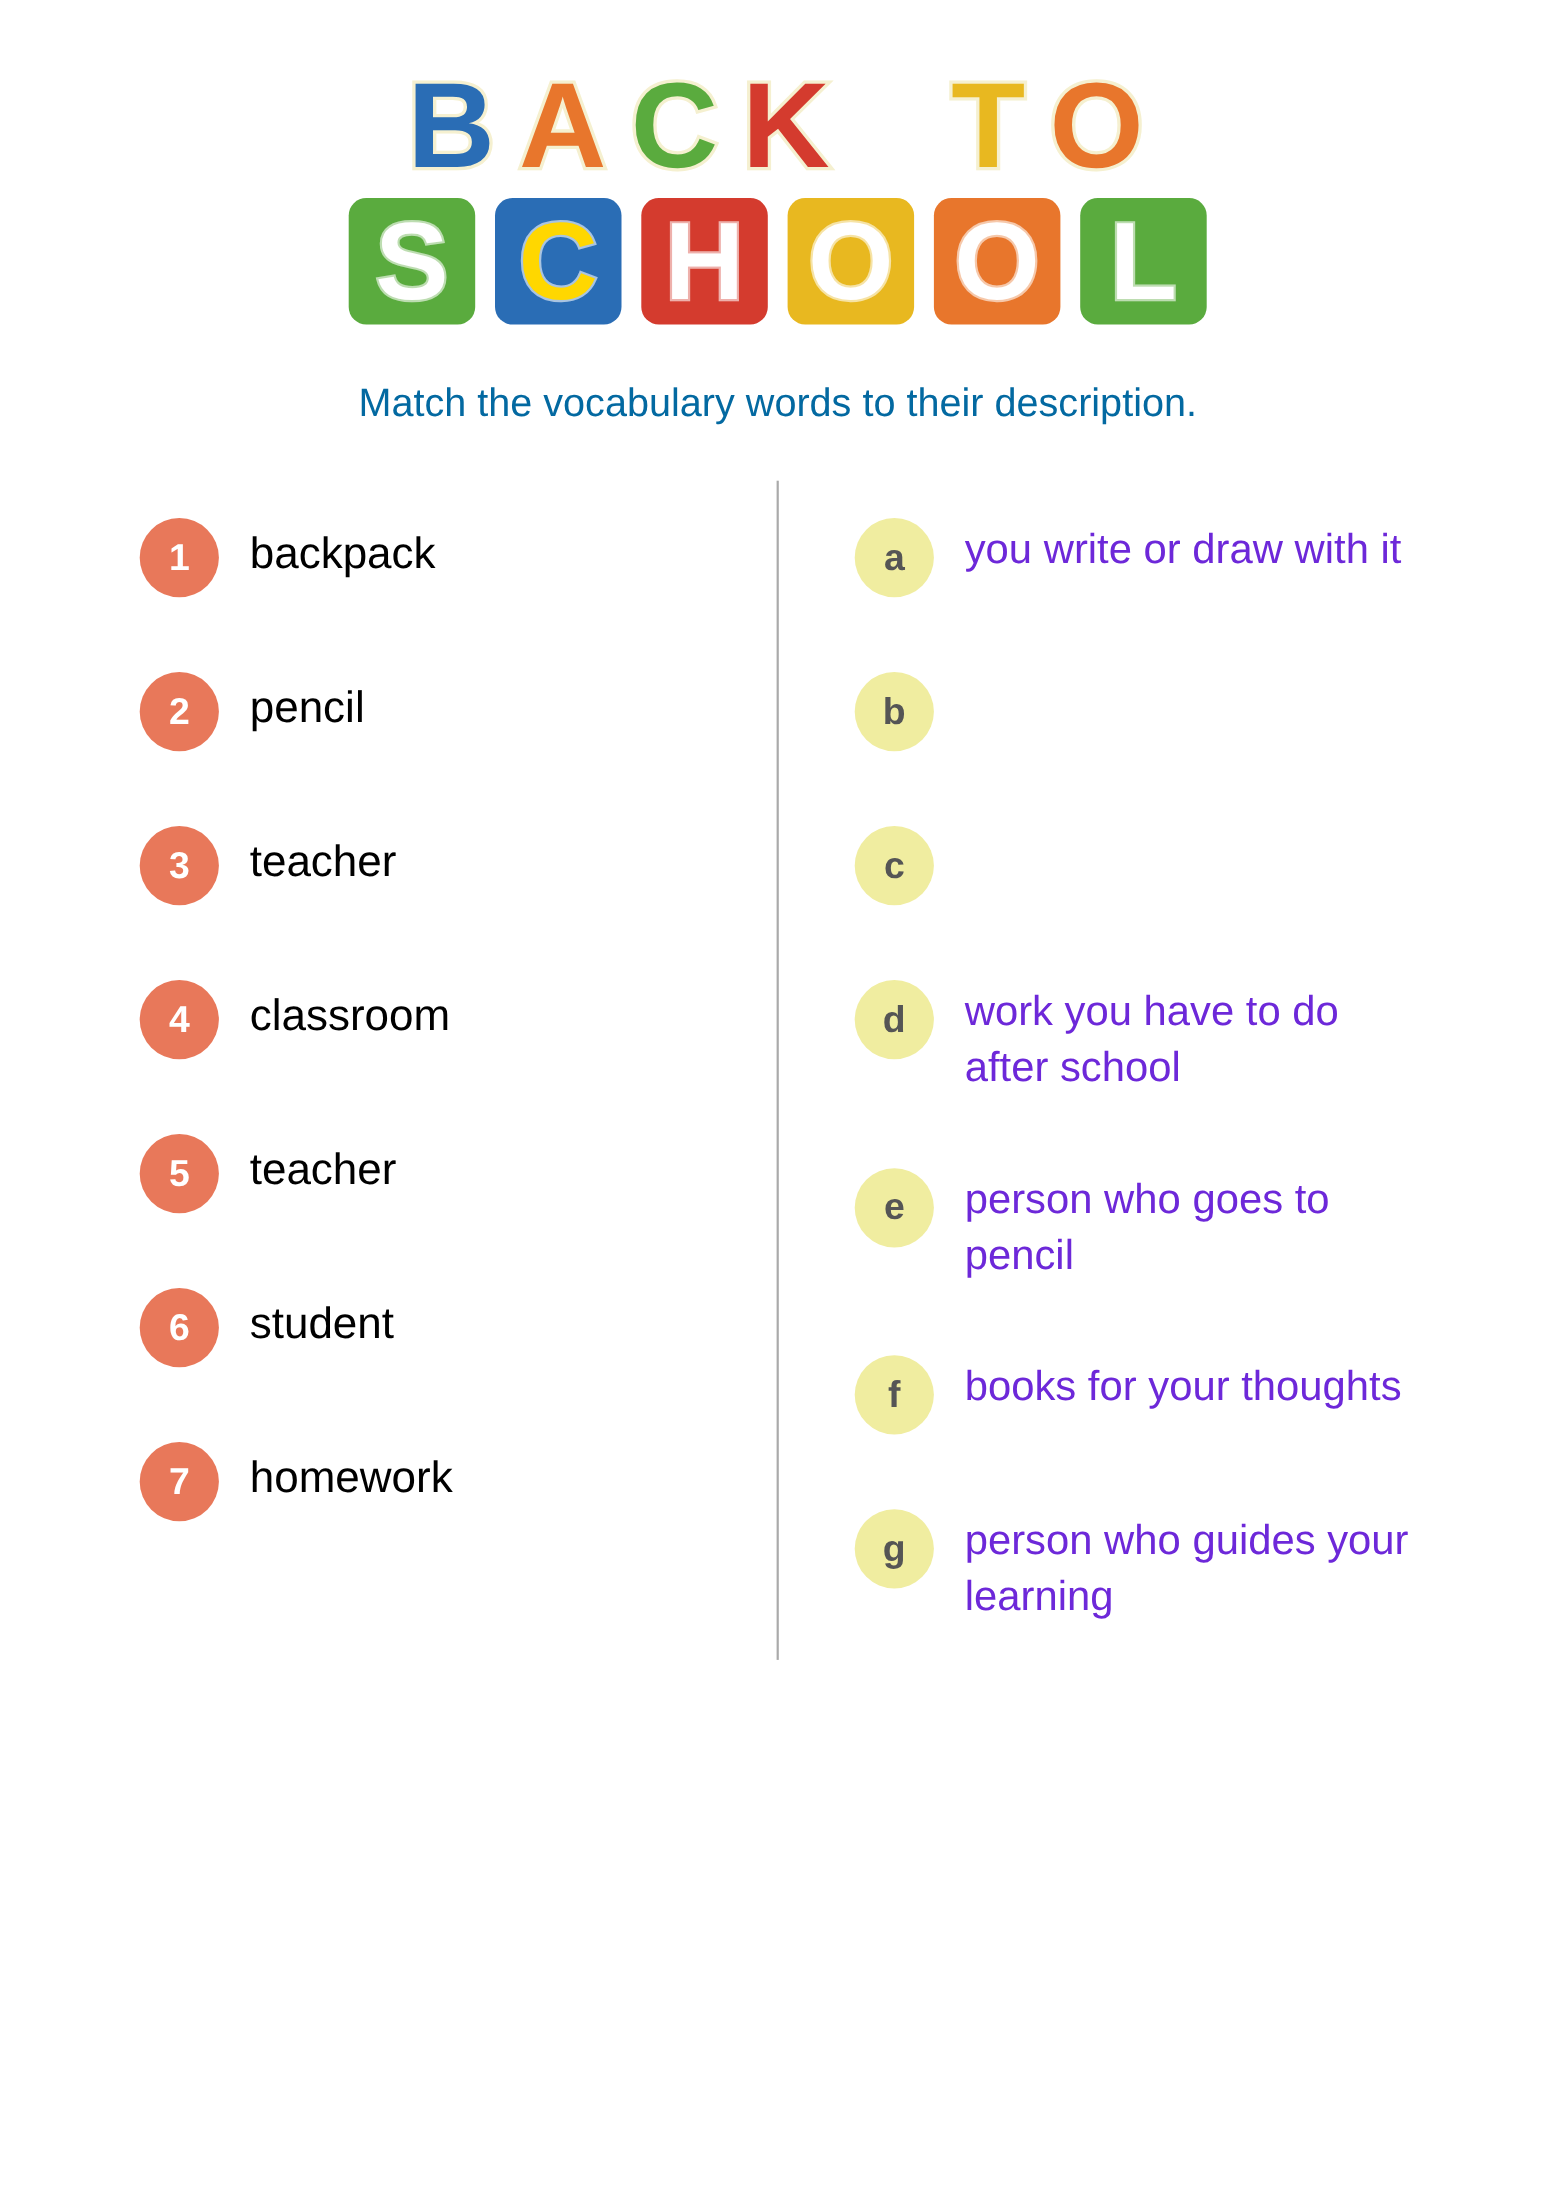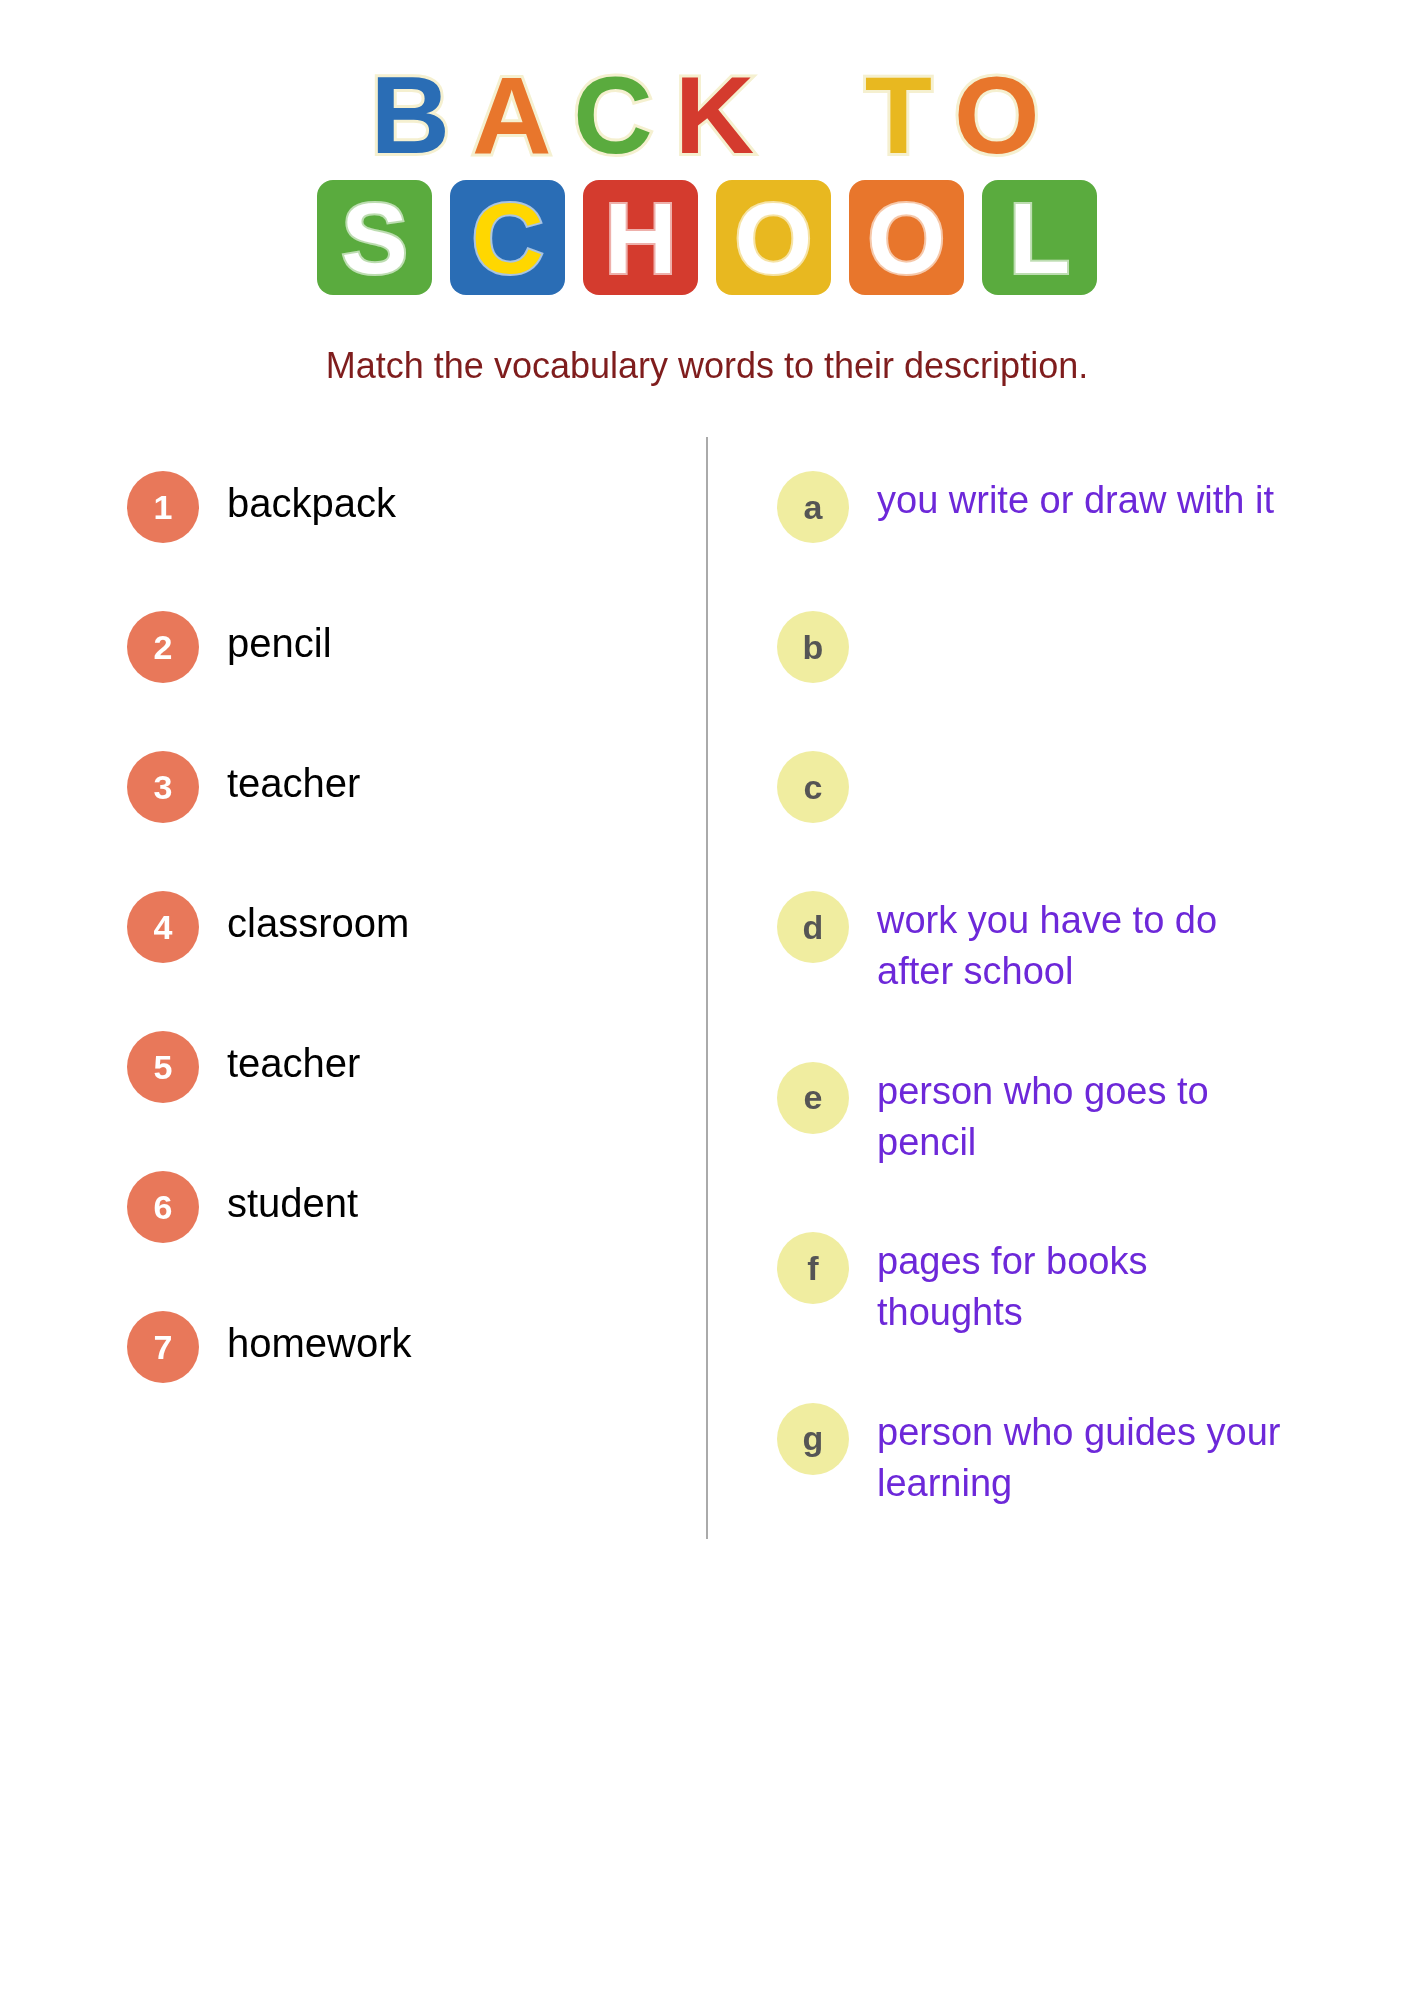--- a/index.html
+++ b/index.html
@@ -63,21 +63,21 @@
     .school-line .bg-green  { background: #5aab3e; color: #fff; }
     .school-line .bg-blue   { background: #2a6db5; color: #ffd700; }
     .school-line .bg-red    { background: #d43b2e; color: #fff; }
     .school-line .bg-yellow { background: #e8b820; color: #fff; }
     .school-line .bg-orange { background: #e8762c; color: #fff; }
     .school-line .bg-green2 { background: #5aab3e; color: #fff; }
 
     
     .subtitle {
       font-size: 36px;
-      color: #7f1d1d;
+      color: #0369a1;
       margin-bottom: 50px;
       text-align: right;
     }
 
     
     .matching-container {
       display: flex;
       width: 100%;
       max-width: 1280px;
       gap: 0;
@@ -275,21 +275,21 @@
       <div class="let-circle">
         <span>e</span>
       </div>
       <span class="desc-text">person who goes to pencil</span>
     </div>
 
     <div class="desc-item">
       <div class="let-circle">
         <span>f</span>
       </div>
-      <span class="desc-text">pages for books thoughts</span>
+      <span class="desc-text">books for your thoughts</span>
     </div>
 
     <div class="desc-item">
       <div class="let-circle">
         <span>g</span>
       </div>
       <span class="desc-text">person who guides your learning</span>
     </div>
 
   </div>

